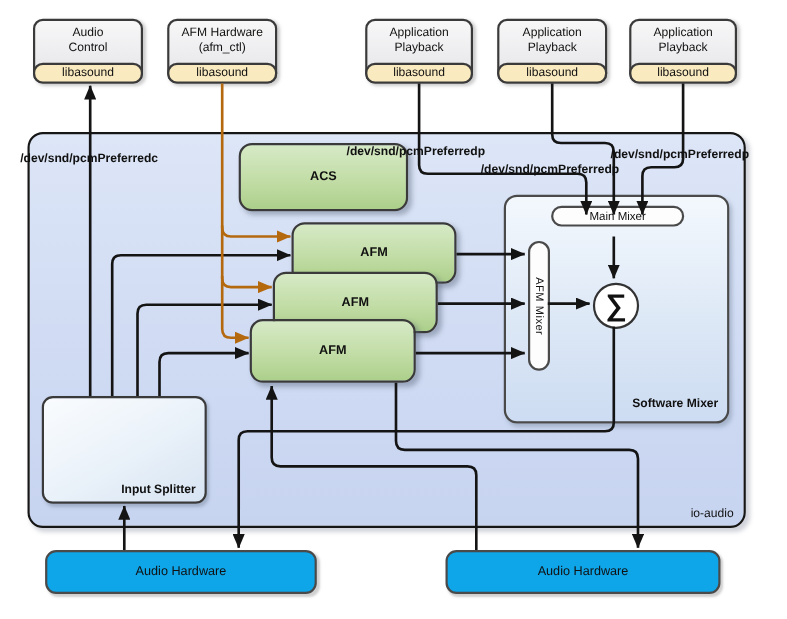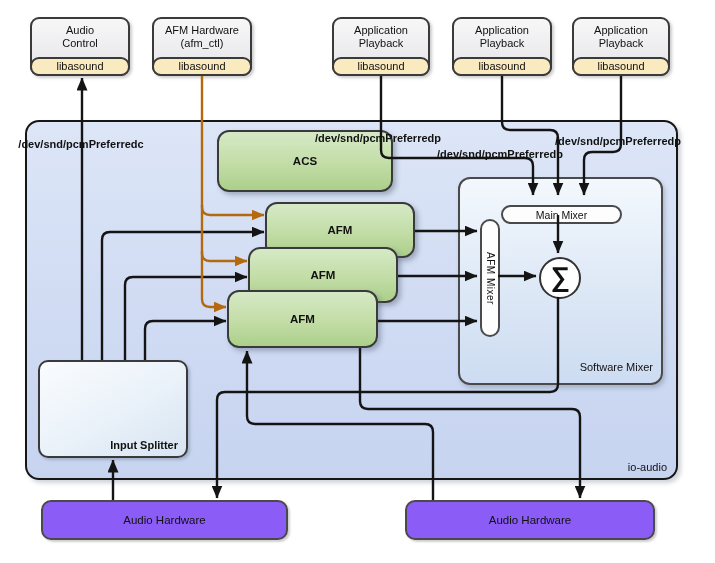--- a/index.html
+++ b/index.html
@@ -49,35 +49,35 @@
   .io-label{right:9px;bottom:5px;font-size:11px;margin-top:27px;}
 
   
   .green{
     border:2px solid var(--border,#3a3a3a);border-radius:12px;
     background:linear-gradient(180deg,var(--green-top,#d6e9c6) 0%,#c2dda6 55%,var(--green-bottom,#accf8b) 100%);
     box-shadow:3px 3px 5px rgba(90,105,125,.45);
     display:flex;align-items:center;justify-content:center;
     font-size:11.5px;font-weight:bold;
   }
-  .acs {left:217px;top:130px;width:176px;height:62px;}
+  .acs {left:217px;top:130px;width:154px;height:62px;}
   .afm1{left:265px;top:202px;width:150px;height:56px;z-index:1;}
   .afm2{left:248px;top:247px;width:150px;height:56px;z-index:2;}
   .afm3{left:227px;top:290px;width:151px;height:58px;z-index:3;}
 
   
   .smx{
     left:458px;top:177px;width:205px;height:208px;
     border:2px solid #4a4a4a;border-radius:12px;
     background:linear-gradient(180deg,#f3f8fd 0%,#dde8f6 55%,#cddcf2 100%);
     box-shadow:2px 3px 4px rgba(90,105,125,.35);z-index:4;
   }
-  .smx-label{right:8px;bottom:10px;font-size:11px;font-weight:normal;}
+  .smx-label{right:8px;bottom:10px;font-size:11px;font-weight:bold;}
   .mainmixer{
-    left:41px;top:26px;width:121px;height:19px;
+    left:41px;top:8px;width:121px;height:19px;
     border:2px solid #4a4a4a;border-radius:10px;background:#fdfdfd;
     display:flex;align-items:center;justify-content:center;font-size:10.5px;
   }
   .afmmixer{
     left:20px;top:40px;width:20px;height:118px;
     border:2px solid #4a4a4a;border-radius:10px;background:#fdfdfd;
     display:flex;align-items:center;justify-content:center;
     writing-mode:vertical-rl;font-size:10px;letter-spacing:.5px;
   }
   .sum{
@@ -91,21 +91,21 @@
   .isp{
     left:38px;top:360px;width:150px;height:98px;
     border:2px solid var(--border,#3a3a3a);border-radius:10px;
     background:linear-gradient(150deg,#fafcfe 0%,#e9f1f9 55%,#d7e4f2 100%);
     box-shadow:2px 2px 3px rgba(90,105,125,.35);
   }
   .isp-label{right:8px;bottom:5px;font-size:11px;font-weight:bold;}
 
   
   .hw{
-    top:500px;height:40px;border:2px solid #4a4a4a;border-radius:10px;background:#8b5cf6;
+    top:500px;height:40px;border:2px solid #4a4a4a;border-radius:10px;background:#0ea5e9;
     display:flex;align-items:center;justify-content:center;font-size:11.5px;
     box-shadow:2px 2px 2px rgba(100,100,100,.3);z-index:5;
   }
   .hw1{left:41px;width:247px;}
   .hw2{left:405px;width:250px;}
 
   
   .wires{left:0;top:0;width:715px;height:563px;z-index:40;pointer-events:none;}
 </style>
 </head>

